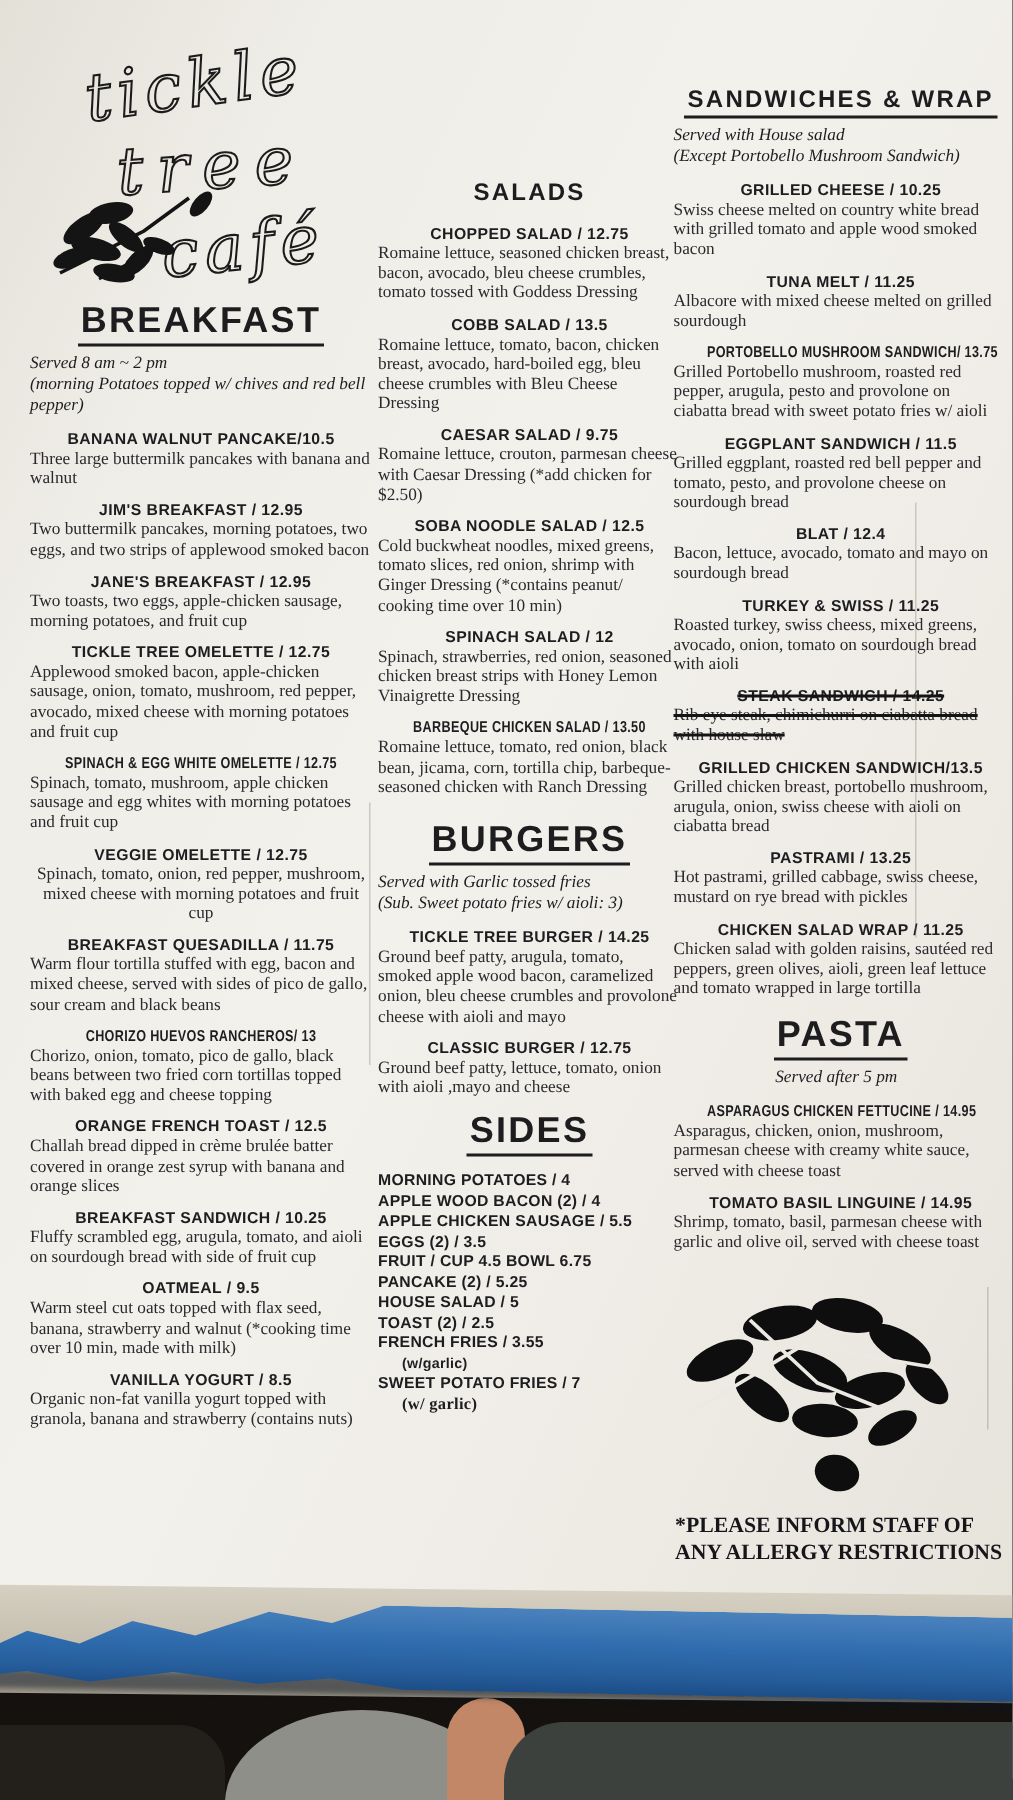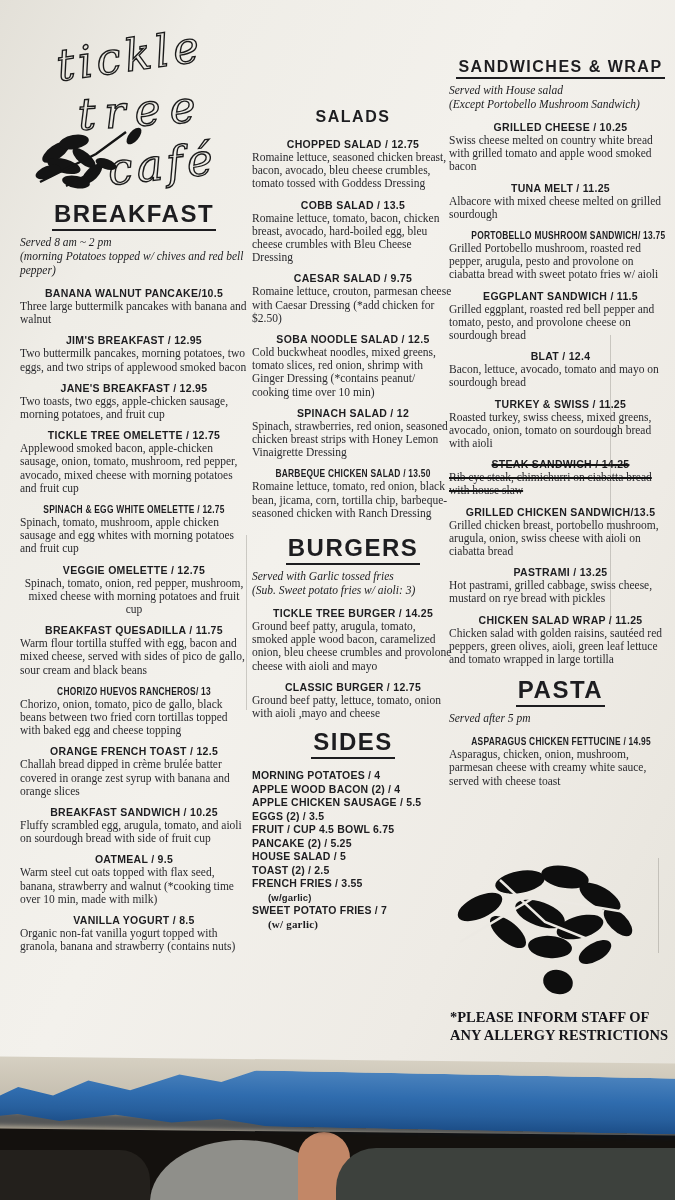--- a/index.html
+++ b/index.html
@@ -5,28 +5,28 @@
   html,body{margin:0;padding:0;}
   .photo{position:relative;width:675px;height:1200px;overflow:hidden;background:#161310;font-family:"Liberation Sans",sans-serif;}
   
   .page{position:absolute;left:0;top:0;width:675px;height:1088px;
         background:linear-gradient(115deg,#e3e0d8 0%,#efede7 18%,#f3f1ec 45%,#eeebe5 75%,#e6e3db 100%);
         color:#1d1d20;}
   .crease{position:absolute;width:1px;background:rgba(100,96,88,.28);}
   
   .col{position:absolute;}
   .col-left{left:20px;top:200px;width:228px;}
-  .col-mid{left:252px;top:100px;width:202px;}
+  .col-mid{left:252px;top:112px;width:202px;}
   .col-right{left:449px;top:50px;width:223px;}
   .sec-title{text-align:center;margin:0 0 4px;}
   .sec-title span{display:inline-block;font-weight:bold;font-size:16px;letter-spacing:1.5px;border-bottom:2px solid #1d1d20;padding:0 2px 1px;}
   .sec-title.no-underline span{border-bottom:none;}
   .sec-title.big span{font-size:24px;}
   .sub{font-family:"Liberation Serif",serif;font-style:italic;font-size:11.5px;line-height:14px;margin:0;}
-  .sub.right{text-align:left;padding-right:6px;}
+  .sub.right{text-align:center;padding-right:6px;}
   .sec-head{margin-bottom:10px;}
   
   .item{margin-bottom:8px;}
   .item h4{margin:0 0 1px;font-size:10.5px;font-weight:bold;letter-spacing:.3px;text-align:center;white-space:nowrap;}
   .item.condensed h4{transform:scaleX(.8);transform-origin:50% 50%;}
   .item p{margin:0;font-family:"Liberation Serif",serif;font-size:11.5px;line-height:13.2px;color:#2a2a2e;}
   .item.center p{text-align:center;}
   .item.strike h4,.item.strike p{text-decoration:line-through;text-decoration-thickness:2px;text-decoration-color:#141414;}
   
   .sides-line{font-size:10.5px;font-weight:bold;line-height:13.5px;letter-spacing:.2px;white-space:nowrap;}
@@ -241,20 +241,24 @@
         </div>
 
       <div class="sec-head" style="margin-top:10px;">
         <h2 class="sec-title big"><span>PASTA</span></h2>
         <p class="sub right">Served after 5 pm</p>
       </div>
       <div class="item condensed">
           <h4>ASPARAGUS CHICKEN FETTUCINE / 14.95</h4>
           <p>Asparagus, chicken, onion, mushroom, parmesan cheese with creamy white sauce, served with cheese toast</p>
         </div>
+      <div class="item">
+          <h4>TOMATO BASIL LINGUINE / 14.95</h4>
+          <p>Shrimp, tomato, basil, parmesan cheese with garlic and olive oil, served with cheese toast</p>
+        </div>
     </div>
 
     <svg style="position:absolute;left:440px;top:852px;" width="215" height="155" viewBox="0 0 215 155">
       <g fill="#0e0e0e">
         <ellipse cx="40" cy="55" rx="24" ry="11" transform="rotate(-25 40 55)"></ellipse>
         <ellipse cx="80" cy="30" rx="25" ry="11" transform="rotate(-10 80 30)"></ellipse>
         <ellipse cx="125" cy="25" rx="24" ry="11" transform="rotate(10 125 25)"></ellipse>
         <ellipse cx="160" cy="45" rx="23" ry="10" transform="rotate(30 160 45)"></ellipse>
         <ellipse cx="100" cy="62" rx="26" ry="12" transform="rotate(20 100 62)"></ellipse>
         <ellipse cx="140" cy="75" rx="24" ry="11" transform="rotate(-15 140 75)"></ellipse>

